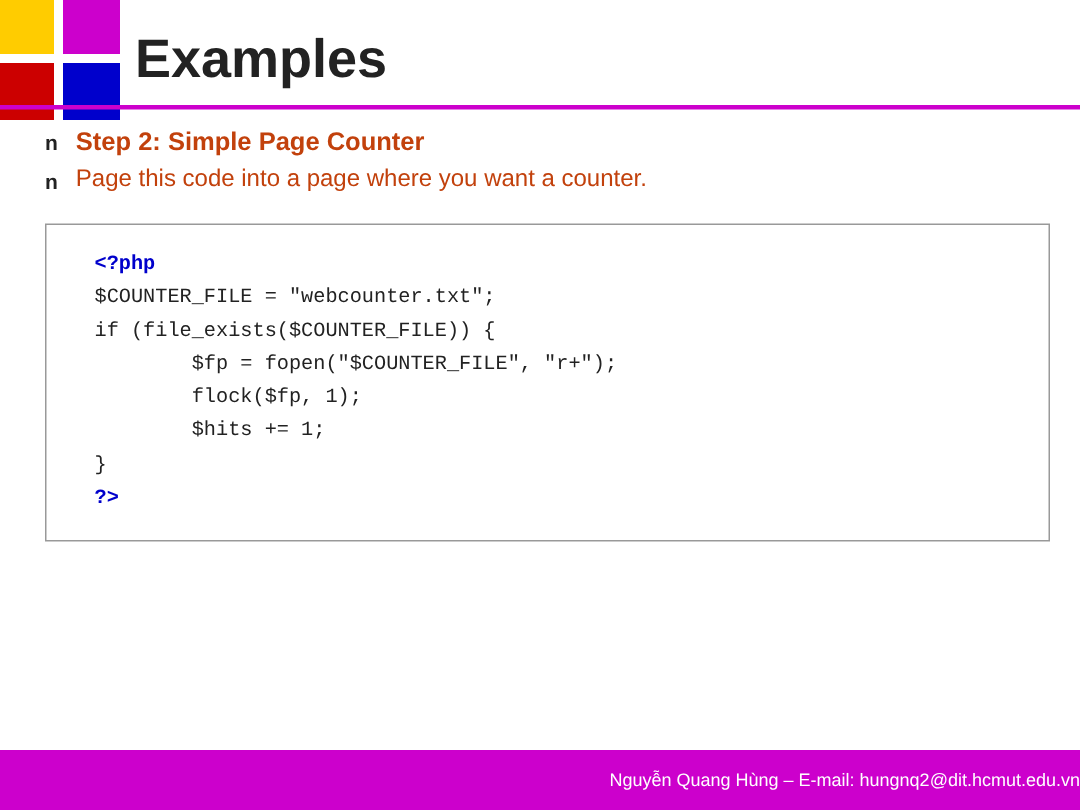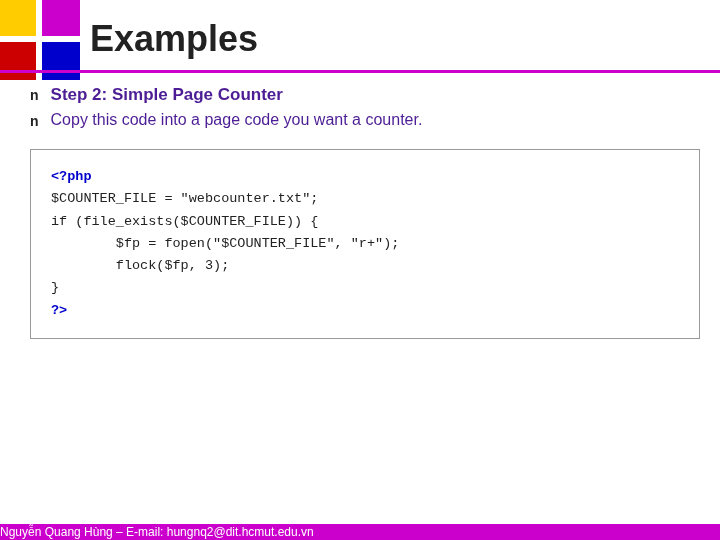--- a/index.html
+++ b/index.html
@@ -61,32 +61,32 @@
       font-size: 14px;
       font-weight: bold;
       color: #222;
       margin-right: 12px;
       margin-top: 2px;
       flex-shrink: 0;
     }
 
     .bullet-text {
       font-size: 16px;
-      color: #4c1d95;
+      color: #c2410c;
     }
 
     .bullet-text.bold {
       font-weight: bold;
       font-size: 17px;
     }
 
     .code-box {
       margin-top: 20px;
       border: 1px solid #999;
-      padding: 16px 20px;
+      padding: 16px 32px;
       background: #fff;
       font-family: 'Courier New', Courier, monospace;
       font-size: 13.5px;
       color: #222;
       line-height: 1.65;
     }
 
     .code-line {
       display: block;
       white-space: pre;
@@ -96,24 +96,24 @@
       color: #0000cc;
       font-weight: bold;
     }
 
     .footer-bar {
       position: absolute;
       bottom: 0;
       left: 0;
       width: 720px;
       background: #cc00cc;
-      height: 16px;
+      height: 40px;
       display: flex;
       align-items: center;
-      justify-content: flex-start;
+      justify-content: flex-end;
     }
 
     .footer-text {
       color: white;
       font-size: 12px;
     }
   </style>
 </head>
 <body>
 
@@ -139,29 +139,30 @@
 
 <div class="content-area">
 
   <div class="bullet-item">
     <span class="bullet">n</span>
     <span class="bullet-text bold">Step 2: Simple Page Counter</span>
   </div>
 
   <div class="bullet-item">
     <span class="bullet">n</span>
-    <span class="bullet-text">Copy this code into a page code you want a counter.</span>
+    <span class="bullet-text">Page this code into a page where you want a counter.</span>
   </div>
 
   <div class="code-box">
     <span class="code-line code-blue">&lt;?php</span>
     <span class="code-line">$COUNTER_FILE = "webcounter.txt";</span>
     <span class="code-line">if (file_exists($COUNTER_FILE)) {</span>
     <span class="code-line">        $fp = fopen("$COUNTER_FILE", "r+");</span>
-    <span class="code-line">        flock($fp, 3);</span>
+    <span class="code-line">        flock($fp, 1);</span>
+    <span class="code-line">        $hits += 1;</span>
     <span class="code-line">}</span>
     <span class="code-line code-blue">?&gt;</span>
   </div>
 
 </div>
 
 <div class="footer-bar">
   <span class="footer-text">Nguyễn Quang Hùng – E-mail: hungnq2@dit.hcmut.edu.vn</span>
 </div>
 

